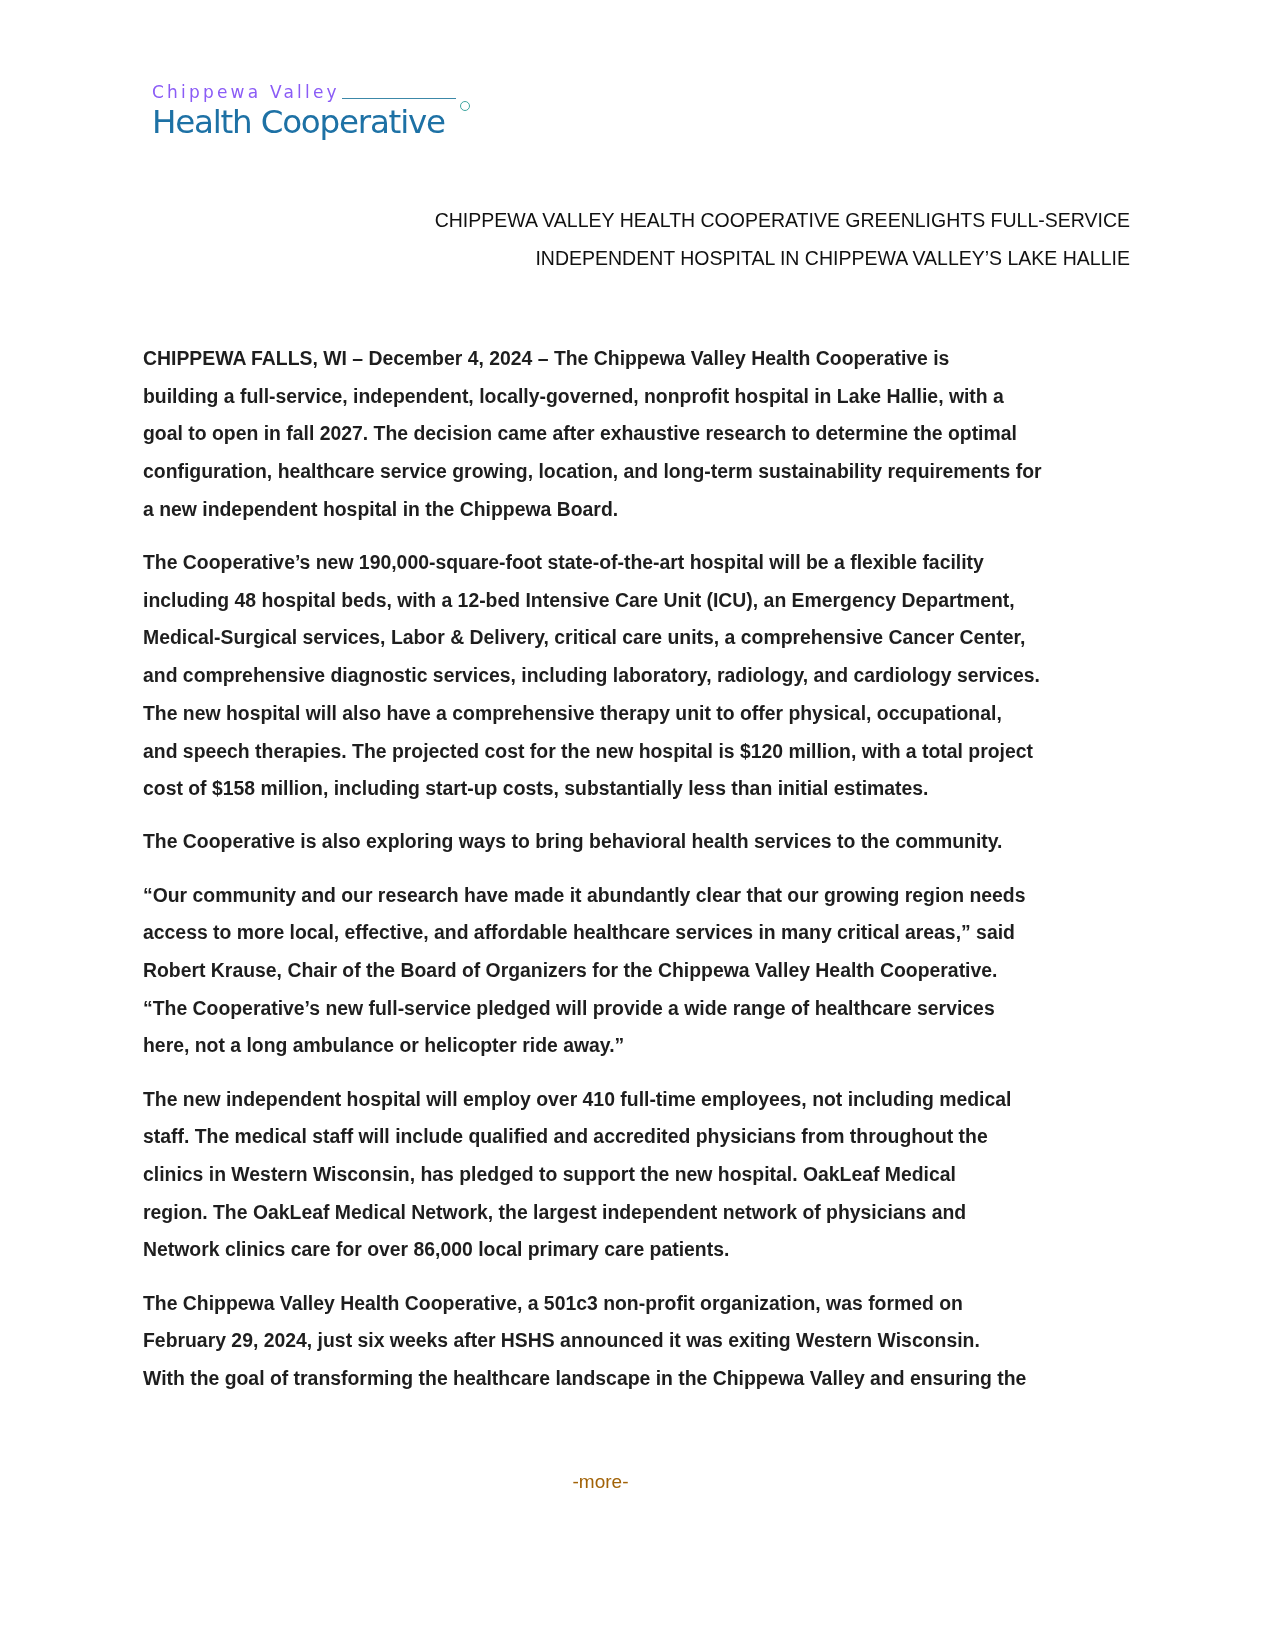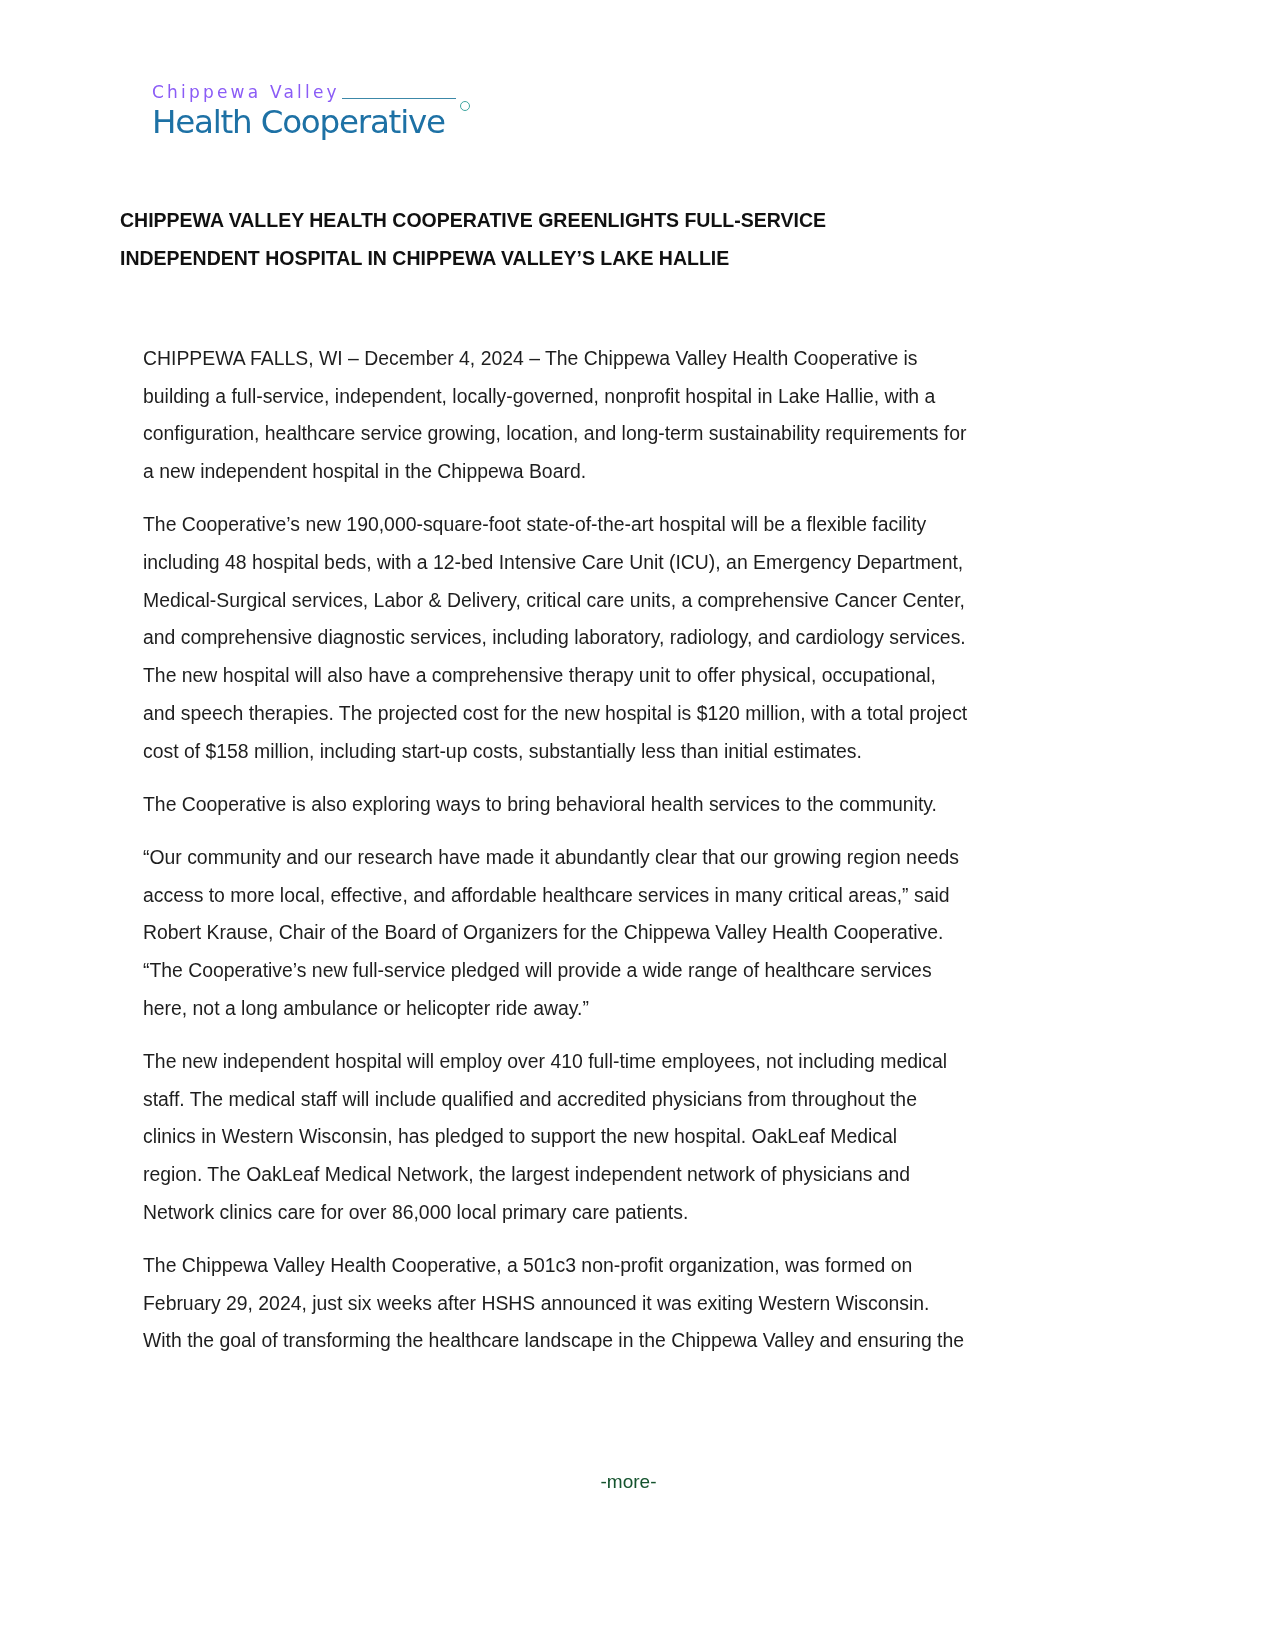--- a/index.html
+++ b/index.html
@@ -61,55 +61,55 @@
       height: 8px;
       border: 1.5px solid #3fa6a0;
       border-radius: 50%;
       background: #fff;
     }
     .headline {
       position: absolute;
       left: 120px;
       width: 1010px;
       top: 201px;
-      text-align: left;
-      font-weight: bold;
+      text-align: right;
+      font-weight: normal;
       font-size: 19.5px;
       line-height: 38px;
       color: #111;
       letter-spacing: 0px;
     }
     .headline div {
       white-space: nowrap;
     }
     .body-text {
       position: absolute;
       left: 143px;
       top: 340px;
       width: 940px;
       font-size: 19.4px;
       line-height: 37.7px;
       color: #1e1e1e;
     }
     .body-text p {
       margin: 0 0 15.5px 0;
+      font-weight: bold;
     }
     .line {
       display: block;
       white-space: nowrap;
     }
     .footer-more {
       position: absolute;
       left: 0;
       width: 1201px;
       top: 1471px;
       text-align: center;
       font-size: 19px;
-      color: #14532d;
-      margin-left: 28px;
+      color: #a16207;
     }
   </style>
 </head>
 <body>
 
 <div class="logo">
   <div class="logo-top">
     <span class="logo-small">Chippewa Valley</span>
     <span class="logo-rule"></span>
   </div>
@@ -121,20 +121,21 @@
 
 <div class="headline">
   <div>CHIPPEWA VALLEY HEALTH COOPERATIVE GREENLIGHTS FULL-SERVICE</div>
   <div>INDEPENDENT HOSPITAL IN CHIPPEWA VALLEY’S LAKE HALLIE</div>
 </div>
 
 <div class="body-text">
   <p>
     <span class="line">CHIPPEWA FALLS, WI – December 4, 2024 – The Chippewa Valley Health Cooperative is</span>
     <span class="line">building a full-service, independent, locally-governed, nonprofit hospital in Lake Hallie, with a</span>
+    <span class="line">goal to open in fall 2027. The decision came after exhaustive research to determine the optimal</span>
     <span class="line">configuration, healthcare service growing, location, and long-term sustainability requirements for</span>
     <span class="line">a new independent hospital in the Chippewa Board.</span>
   </p>
   <p>
     <span class="line">The Cooperative’s new 190,000-square-foot state-of-the-art hospital will be a flexible facility</span>
     <span class="line">including 48 hospital beds, with a 12-bed Intensive Care Unit (ICU), an Emergency Department,</span>
     <span class="line">Medical-Surgical services, Labor &amp; Delivery, critical care units, a comprehensive Cancer Center,</span>
     <span class="line">and comprehensive diagnostic services, including laboratory, radiology, and cardiology services.</span>
     <span class="line">The new hospital will also have a comprehensive therapy unit to offer physical, occupational,</span>
     <span class="line">and speech therapies. The projected cost for the new hospital is $120 million, with a total project</span>

